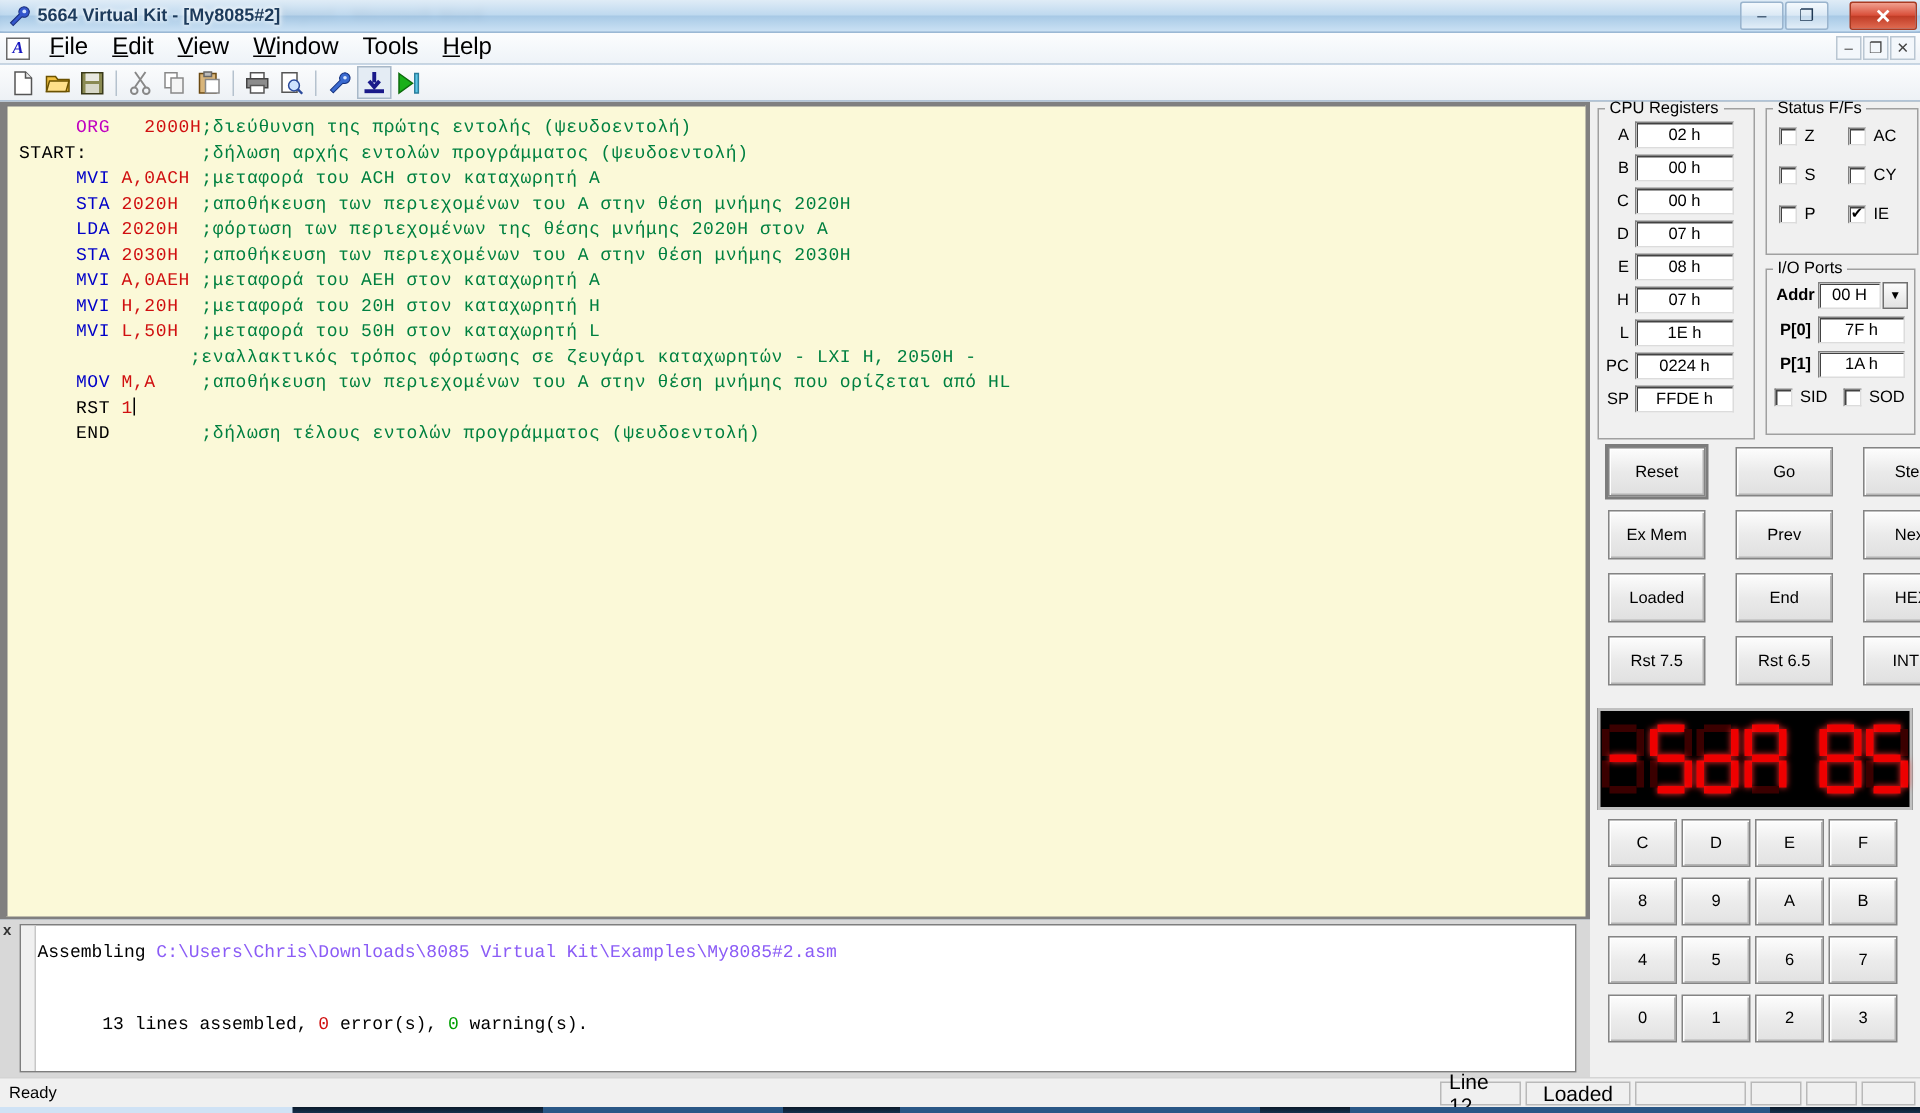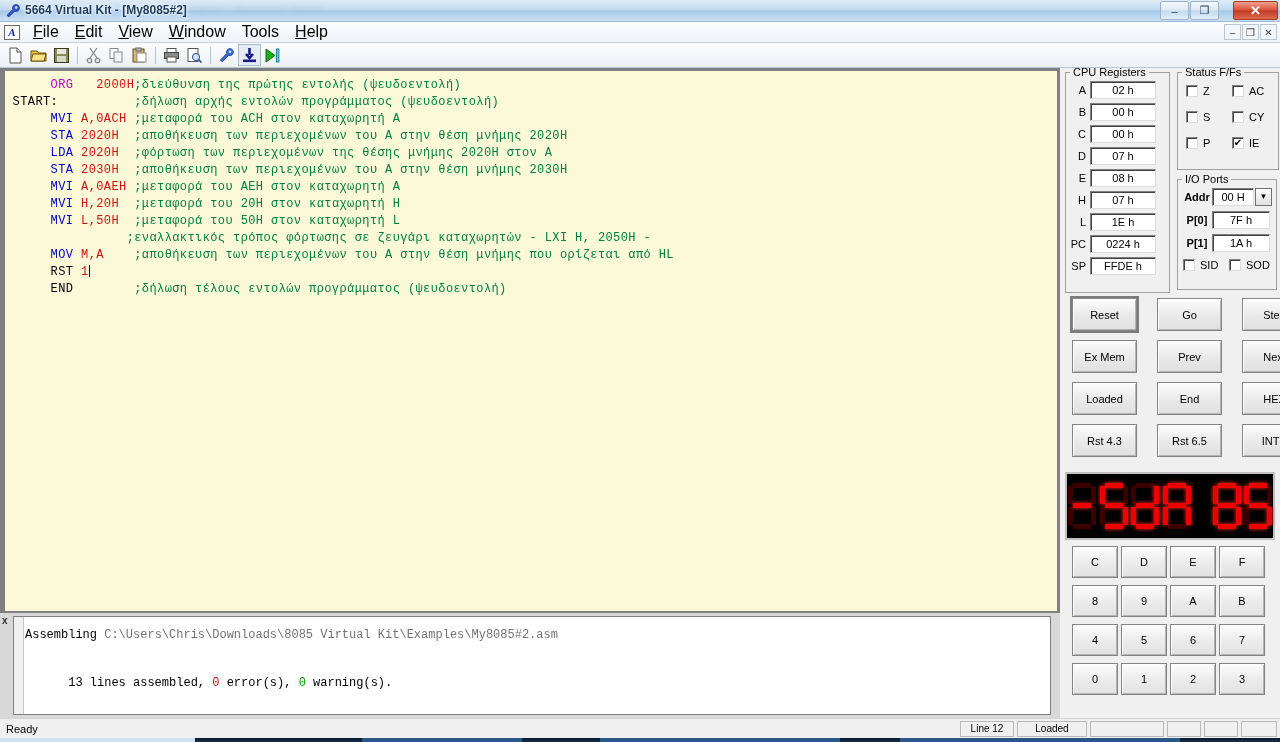--- a/index.html
+++ b/index.html
@@ -139,21 +139,21 @@
   }
   #output-scroll {
     position: absolute; left: 0; top: 0; width: 10px; height: 100%;
     background: #f0f0f0; border-right: 1px solid #c7c7c7;
   }
   #output-text {
     margin: 0; padding: 6px 0 0 11px;
     font-family: "Liberation Mono", monospace; font-size: 12px; line-height: 24px;
     white-space: pre; color: #000;
   }
-  .o-path { color: #737373; text-align: right; }
+  .o-path { color: #8b5cf6; text-align: right; }
   .o-err  { color: #d01010; }
   .o-warn { color: #00a000; }
 
   
   #rightpanel {
     position: absolute; left: 1060px; top: 68px; width: 220px; height: 650px;
     background: #f0f0f0;
     padding-left: 30px;
   }
   fieldset.grp {
@@ -261,21 +261,21 @@
   
   #statusbar {
     position: absolute; left: 0; top: 718px; width: 1280px; height: 20px;
     background: #f0f0f0; border-top: 1px solid #d4d4d4;
     display: flex; align-items: center;
   }
   #status-ready { padding-left: 6px; font-size: 11px; color: #000; flex: 0 0 auto; }
   .status-pane {
     height: 16px; border: 1px solid #b9b9b9; margin-left: 3px;
     display: flex; align-items: center; justify-content: center;
-    font-size: 10px; color: #000; padding: 0 5px;
+    font-size: 14px; color: #000; padding: 0 5px;
   }
   #status-spacer { flex: 1 1 auto; }
 
   
   #taskbar {
     position: absolute; left: 0; top: 738px; width: 1280px; height: 4px;
     background: linear-gradient(180deg,#0b1a2b 0%,#16304d 100%);
   }
   .tb-seg { position: absolute; top: 0; height: 4px; background: #2a5786; }
 </style>
@@ -518,21 +518,21 @@
     <div id="ctrlgrid">
         <div class="ctrl-btn focus">Reset</div>
         <div class="ctrl-btn">Go</div>
         <div class="ctrl-btn">Step</div>
         <div class="ctrl-btn">Ex Mem</div>
         <div class="ctrl-btn">Prev</div>
         <div class="ctrl-btn">Next</div>
         <div class="ctrl-btn">Loaded</div>
         <div class="ctrl-btn">End</div>
         <div class="ctrl-btn">HEX</div>
-        <div class="ctrl-btn">Rst 4.3</div>
+        <div class="ctrl-btn">Rst 7.5</div>
         <div class="ctrl-btn">Rst 6.5</div>
         <div class="ctrl-btn">INTR</div>
       </div>
 
     <div id="led">
         <div class="seg-digit">
           <div class="seg seg-a"></div>
           <div class="seg seg-b"></div>
           <div class="seg seg-c"></div>
           <div class="seg seg-d"></div>

